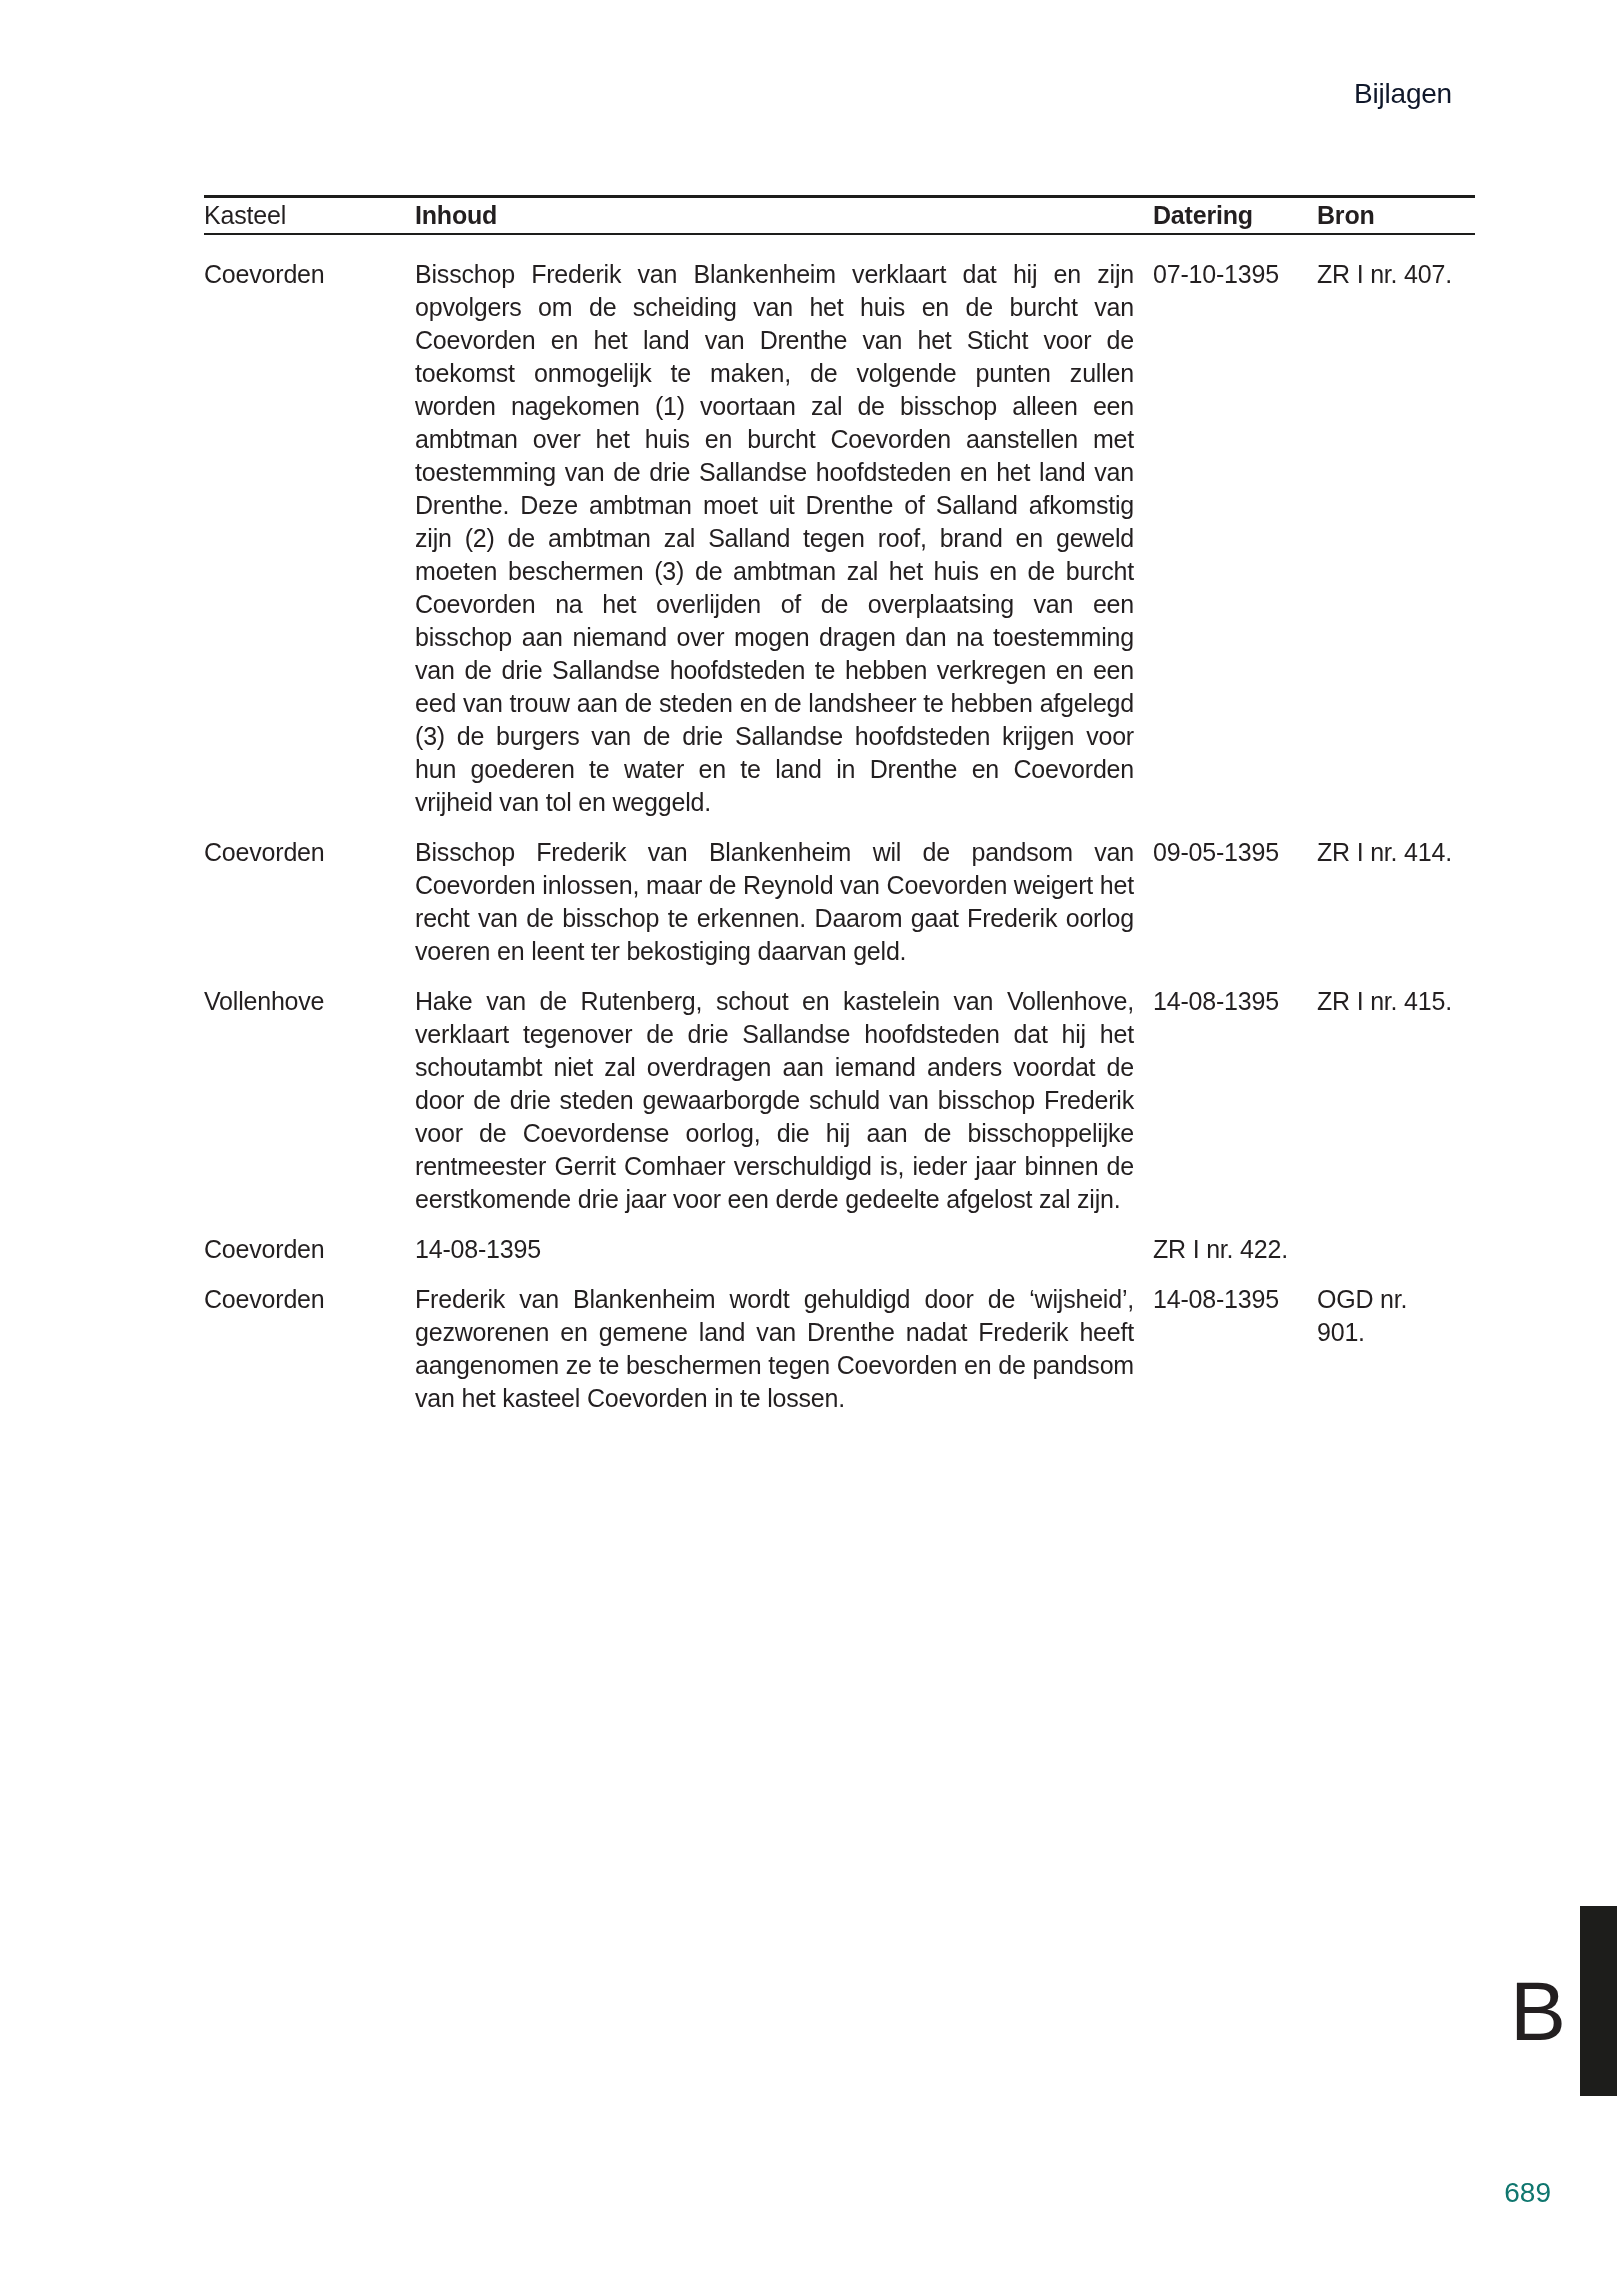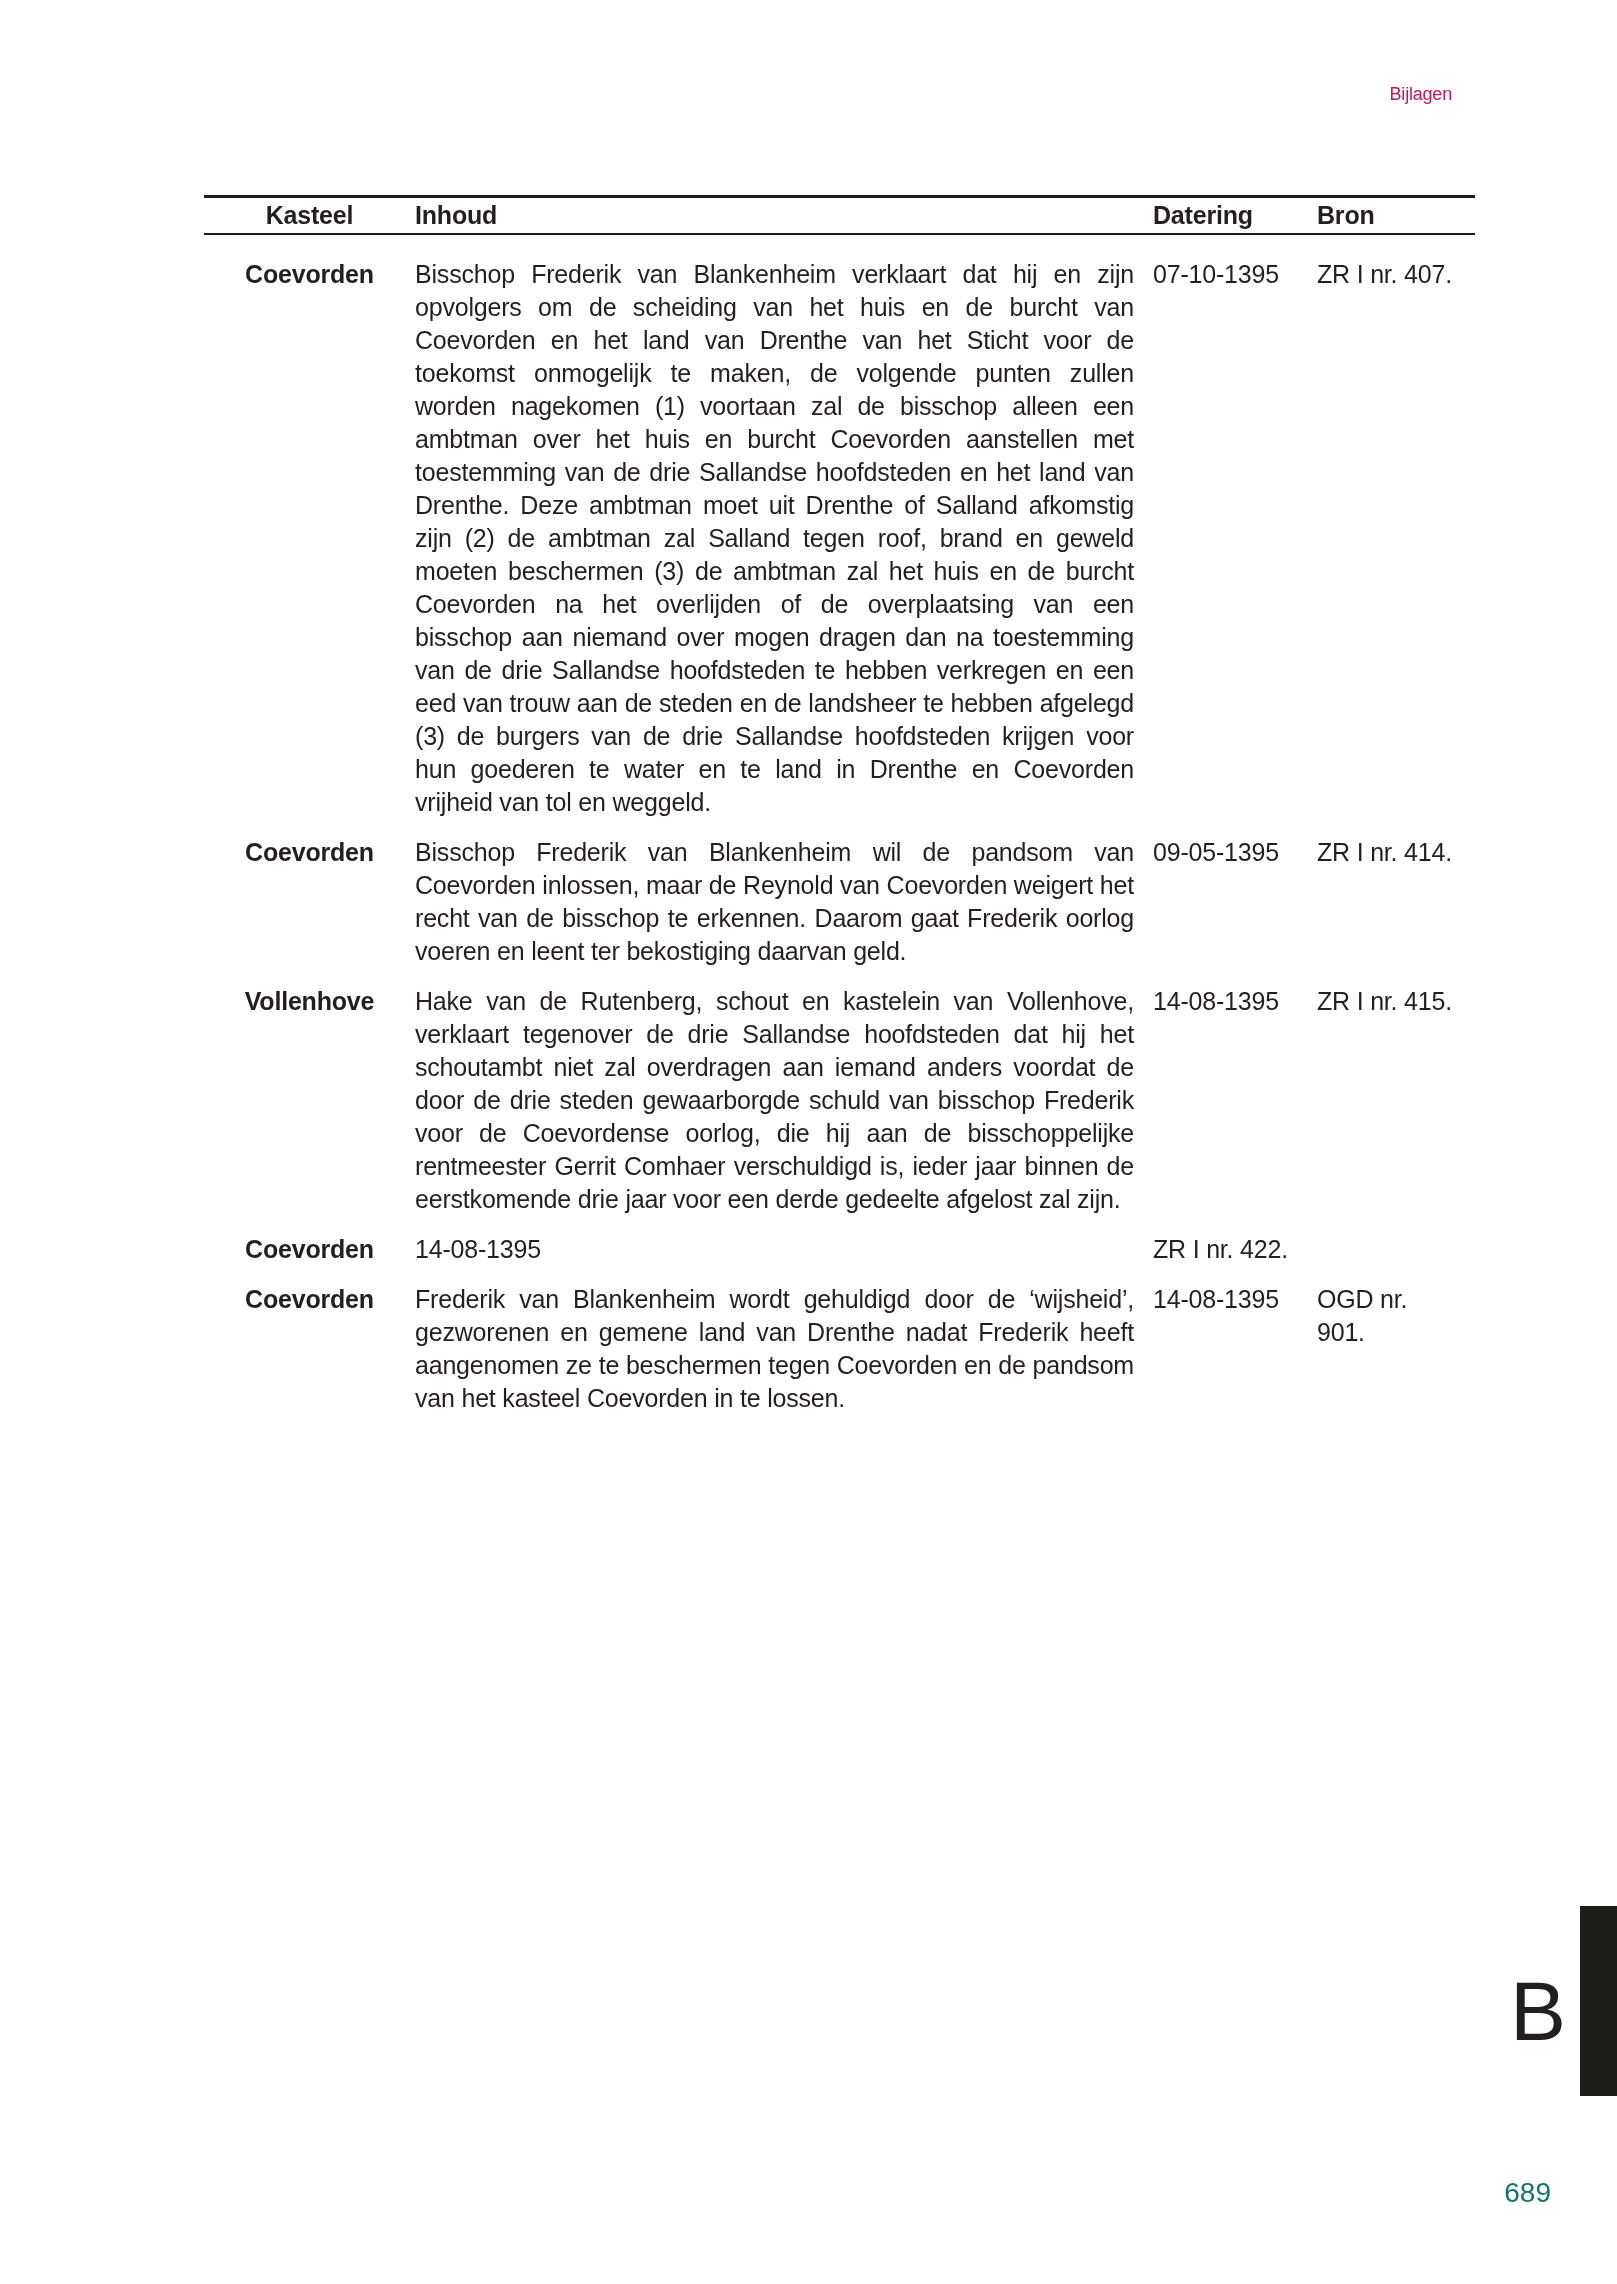--- a/index.html
+++ b/index.html
@@ -13,23 +13,23 @@
     height: 2284px;
     background: #ffffff;
     font-family: "Liberation Sans", sans-serif;
     color: #231f20;
     overflow: hidden;
   }
   .running-head {
     position: absolute;
     top: 79px;
     right: 166px;
-    font-size: 18px;
+    font-size: 28px;
     line-height: 30px;
-    color: #be185d;
+    color: #0f172a;
     letter-spacing: -0.2px;
   }
   .table {
     position: absolute;
     left: 204px;
     top: 195px;
     width: 1271px;
     border-top: 3.8px solid #1d1d1b;
   }
   .thead {
@@ -47,21 +47,21 @@
   .t-row {
     display: grid;
     grid-template-columns: 211px 738px 164px 158px;
     align-items: start;
     margin-top: 17px;
     font-size: 25px;
     line-height: 33px;
     letter-spacing: -0.2px;
   }
   .t-row:first-child { margin-top: 14.5px; }
-  .cell-kasteel { font-weight: 700; text-align: center; }
+  .cell-kasteel { font-weight: 400; }
   .cell-inhoud {
     text-align: justify;
     padding-right: 19px;
     hyphens: none;
   }
   .cell-datering { white-space: nowrap; }
   .cell-bron { white-space: pre-line; }
   .tab-bar {
     position: absolute;
     right: 0;

